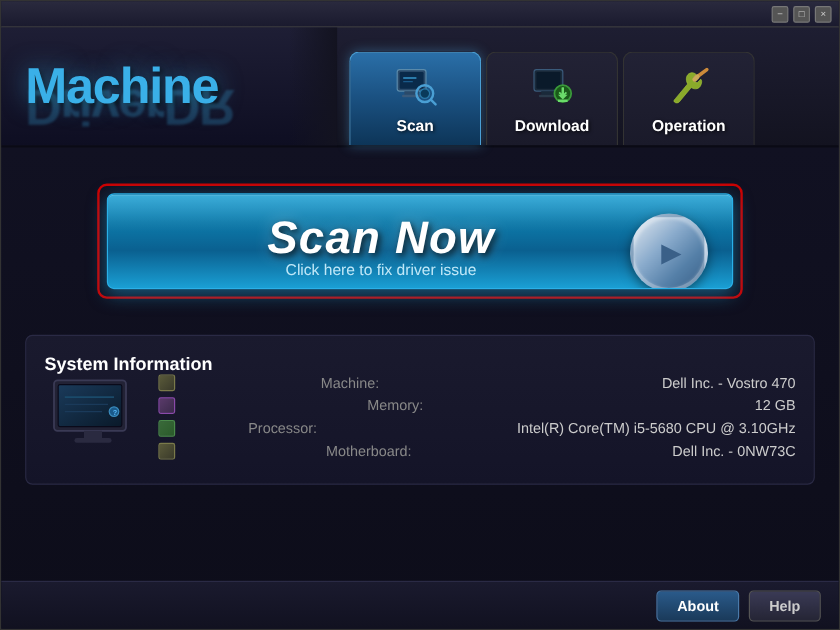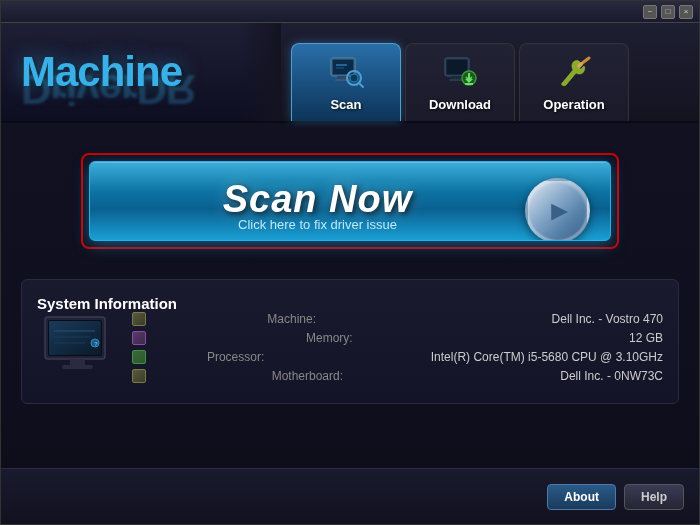--- a/index.html
+++ b/index.html
@@ -298,21 +298,21 @@
       font-size: 12px;
       margin-left: 43px;
     }
 
     
     .bottom-bar {
       position: absolute;
       bottom: 0;
       left: 0;
       right: 0;
-      height: 56px;
+      height: 40px;
       background: linear-gradient(180deg, #1a1a2e 0%, #111120 100%);
       border-top: 1px solid #2a2a45;
       display: flex;
       align-items: center;
       justify-content: flex-end;
       padding-right: 15px;
       gap: 8px;
     }
 
     .bottom-btn {

